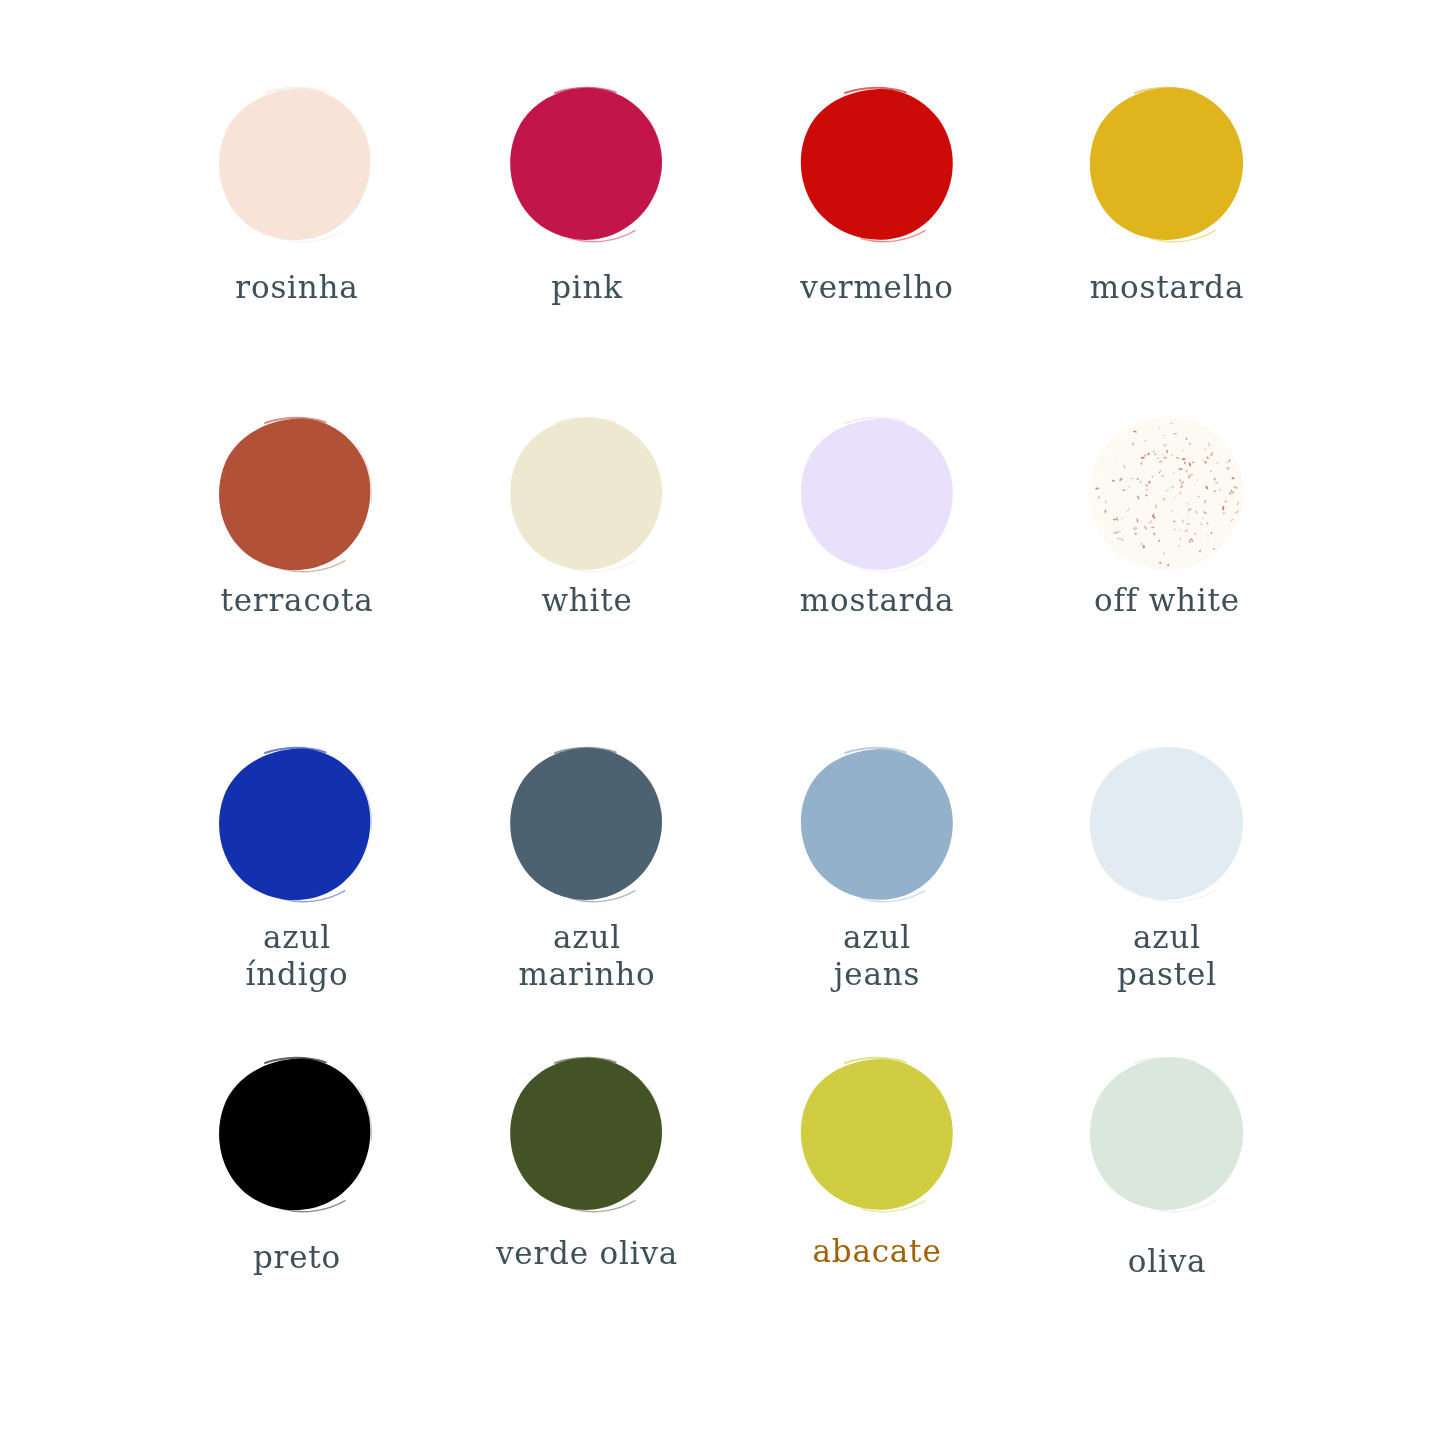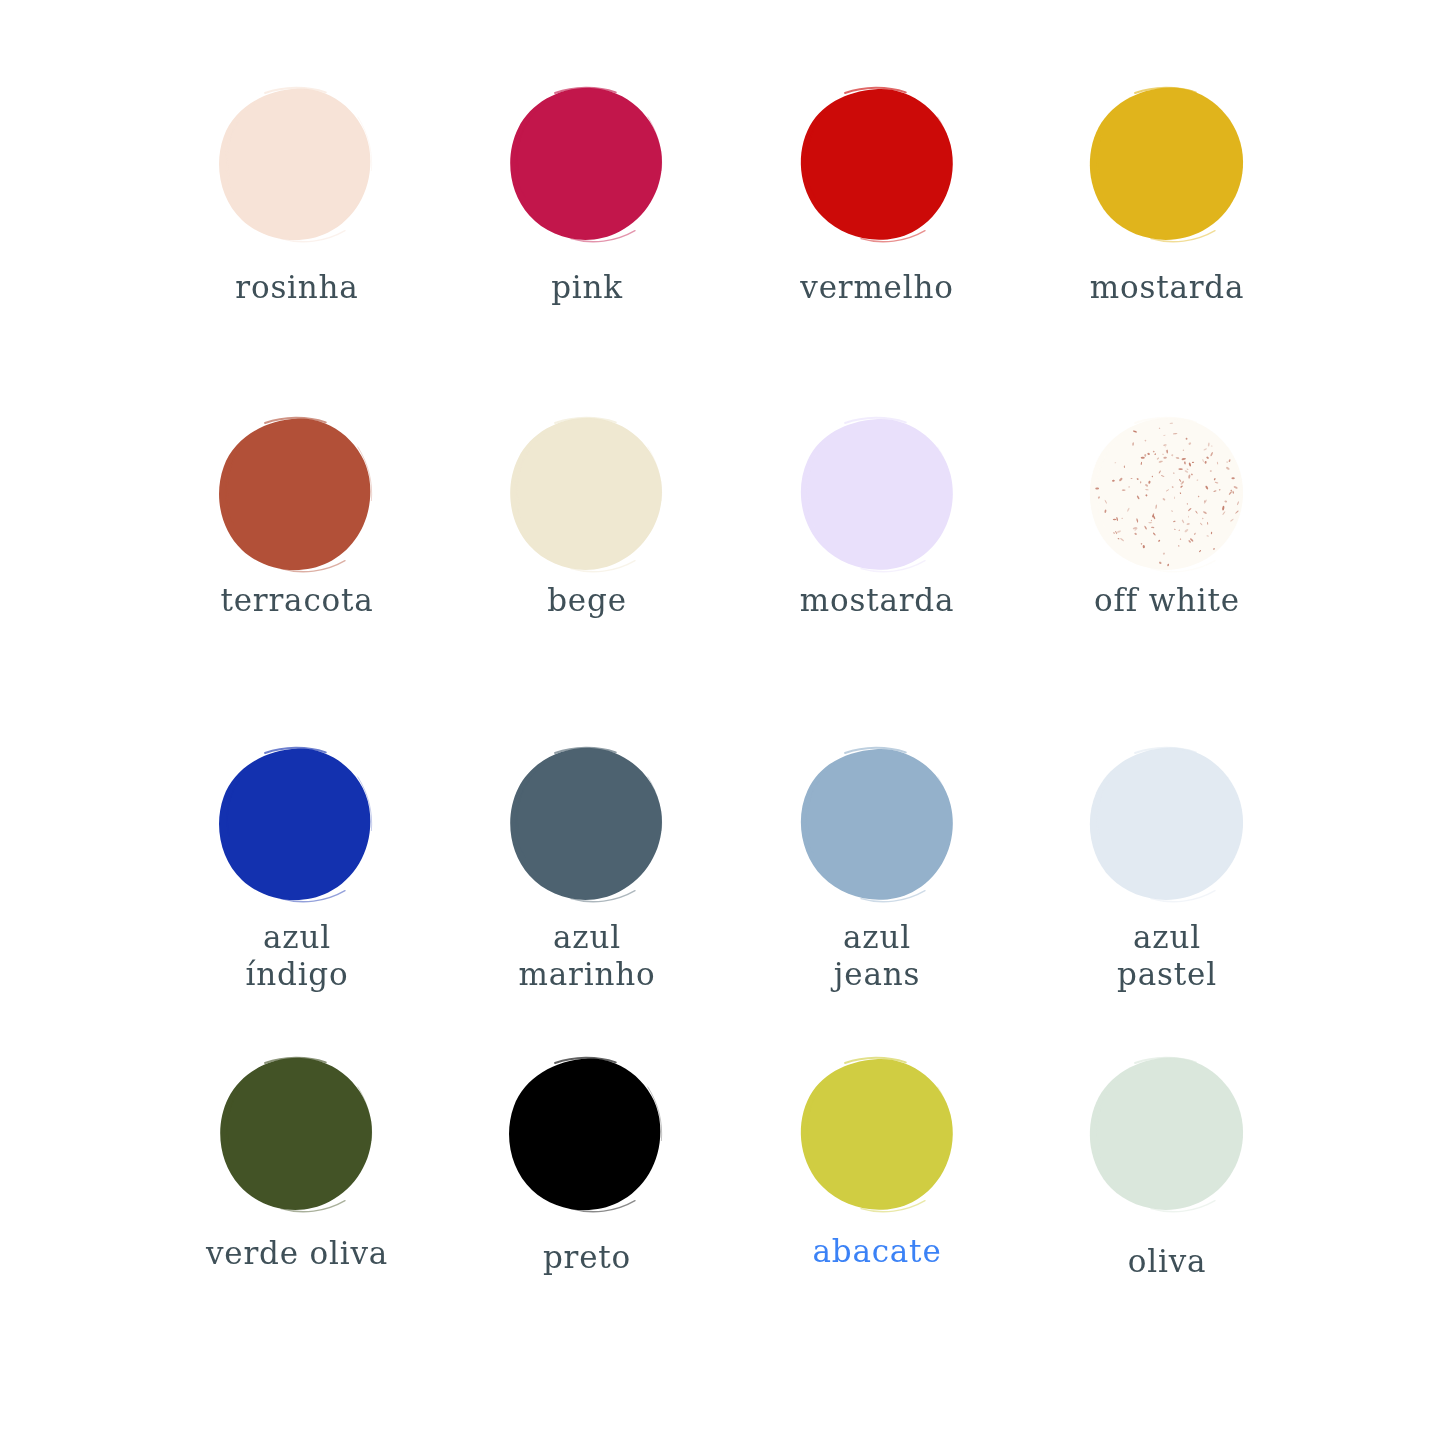--- a/index.html
+++ b/index.html
@@ -173,21 +173,21 @@
               </clipPath>
             </defs>
             <path d="M52.8,1.8 C74.6,2.6 93.4,20.0 96.4,41.6 C99.2,62.0 88.6,82.0 70.4,91.6 C51.6,101.6 27.6,96.8 14.0,81.6 C1.0,67.2 -1.6,44.4 7.0,27.0 C15.0,10.8 33.4,1.0 52.8,1.8 Z" fill="#EFE8D1"></path>
             <path d="M11.5,70.5 C4.0,58.0 3.0,42.5 9.5,29.0 C12.5,22.5 17.5,16.5 23.5,12.0" fill="none" stroke="#EFE8D1" stroke-width="0.50" stroke-linecap="round" opacity="0.30"></path>
             <path d="M7.5,57.0 C5.0,45.0 7.0,32.5 13.5,22.5" fill="none" stroke="#EFE8D1" stroke-width="0.85" stroke-linecap="round" opacity="0.46"></path>
             <path d="M30.0,5.0 C42.0,0.8 56.0,0.6 68.0,4.6" fill="none" stroke="#EFE8D1" stroke-width="1.20" stroke-linecap="round" opacity="0.62"></path>
             <path d="M88.0,20.0 C94.5,30.0 97.5,42.0 96.5,53.5" fill="none" stroke="#EFE8D1" stroke-width="0.50" stroke-linecap="round" opacity="0.30"></path>
             <path d="M80.0,91.0 C68.0,98.0 53.0,99.8 40.0,96.0" fill="none" stroke="#EFE8D1" stroke-width="0.85" stroke-linecap="round" opacity="0.46"></path>
           </svg>
         </div>
-        <div class="swatch-label" style="color: rgb(63, 80, 88);">bege</div>
+        <div class="swatch-label" style="color: rgb(63, 80, 88);">white</div>
       </div>
       <div class="swatch-cell row-2 cell-lavanda">
         <div class="swatch-blob-wrap">
           <svg viewBox="0 0 100 100" xmlns="http://www.w3.org/2000/svg" role="img" aria-label="lavanda">
             <defs>
               <clipPath id="clip-lavanda">
                 <path d="M49.0,2.6 C70.6,0.8 91.0,16.4 96.0,37.4 C101.2,59.0 91.4,82.2 72.0,92.0 C53.6,101.2 30.0,96.6 16.0,82.4 C2.2,68.4 -1.4,45.8 6.6,28.4 C14.2,11.8 31.0,4.0 49.0,2.6 Z"></path>
               </clipPath>
             </defs>
             <path d="M49.0,2.6 C70.6,0.8 91.0,16.4 96.0,37.4 C101.2,59.0 91.4,82.2 72.0,92.0 C53.6,101.2 30.0,96.6 16.0,82.4 C2.2,68.4 -1.4,45.8 6.6,28.4 C14.2,11.8 31.0,4.0 49.0,2.6 Z" fill="#E9E0FB"></path>
@@ -439,73 +439,73 @@
             <path d="M11.5,70.5 C4.0,58.0 3.0,42.5 9.5,29.0 C12.5,22.5 17.5,16.5 23.5,12.0" fill="none" stroke="#E2EAF2" stroke-width="0.50" stroke-linecap="round" opacity="0.30"></path>
             <path d="M7.5,57.0 C5.0,45.0 7.0,32.5 13.5,22.5" fill="none" stroke="#E2EAF2" stroke-width="0.85" stroke-linecap="round" opacity="0.46"></path>
             <path d="M30.0,5.0 C42.0,0.8 56.0,0.6 68.0,4.6" fill="none" stroke="#E2EAF2" stroke-width="1.20" stroke-linecap="round" opacity="0.62"></path>
             <path d="M88.0,20.0 C94.5,30.0 97.5,42.0 96.5,53.5" fill="none" stroke="#E2EAF2" stroke-width="0.50" stroke-linecap="round" opacity="0.30"></path>
             <path d="M80.0,91.0 C68.0,98.0 53.0,99.8 40.0,96.0" fill="none" stroke="#E2EAF2" stroke-width="0.85" stroke-linecap="round" opacity="0.46"></path>
           </svg>
         </div>
         <div class="swatch-label" style="color: rgb(63, 80, 88);">azul
 pastel</div>
       </div>
+      <div class="swatch-cell row-4 cell-preto">
+        <div class="swatch-blob-wrap">
+          <svg viewBox="0 0 100 100" xmlns="http://www.w3.org/2000/svg" role="img" aria-label="preto">
+            <defs>
+              <clipPath id="clip-preto">
+                <path d="M50.5,2.2 C72.0,1.2 92.0,18.5 95.2,39.5 C98.6,61.4 88.4,82.9 69.5,92.2 C52.0,100.8 29.5,97.4 15.6,84.3 C2.0,71.5 -2.2,50.0 4.2,32.3 C10.8,14.0 30.0,3.1 50.5,2.2 Z"></path>
+              </clipPath>
+            </defs>
+            <path d="M50.5,2.2 C72.0,1.2 92.0,18.5 95.2,39.5 C98.6,61.4 88.4,82.9 69.5,92.2 C52.0,100.8 29.5,97.4 15.6,84.3 C2.0,71.5 -2.2,50.0 4.2,32.3 C10.8,14.0 30.0,3.1 50.5,2.2 Z" fill="#000000"></path>
+            <path d="M11.5,70.5 C4.0,58.0 3.0,42.5 9.5,29.0 C12.5,22.5 17.5,16.5 23.5,12.0" fill="none" stroke="#000000" stroke-width="0.50" stroke-linecap="round" opacity="0.30"></path>
+            <path d="M7.5,57.0 C5.0,45.0 7.0,32.5 13.5,22.5" fill="none" stroke="#000000" stroke-width="0.85" stroke-linecap="round" opacity="0.46"></path>
+            <path d="M30.0,5.0 C42.0,0.8 56.0,0.6 68.0,4.6" fill="none" stroke="#000000" stroke-width="1.20" stroke-linecap="round" opacity="0.62"></path>
+            <path d="M88.0,20.0 C94.5,30.0 97.5,42.0 96.5,53.5" fill="none" stroke="#000000" stroke-width="0.50" stroke-linecap="round" opacity="0.30"></path>
+            <path d="M80.0,91.0 C68.0,98.0 53.0,99.8 40.0,96.0" fill="none" stroke="#000000" stroke-width="0.85" stroke-linecap="round" opacity="0.46"></path>
+          </svg>
+        </div>
+        <div class="swatch-label" style="color: rgb(63, 80, 88);">preto</div>
+      </div>
       <div class="swatch-cell row-4 cell-verde-oliva">
         <div class="swatch-blob-wrap">
           <svg viewBox="0 0 100 100" xmlns="http://www.w3.org/2000/svg" role="img" aria-label="verde oliva">
             <defs>
               <clipPath id="clip-verde-oliva">
                 <path d="M52.8,1.8 C74.6,2.6 93.4,20.0 96.4,41.6 C99.2,62.0 88.6,82.0 70.4,91.6 C51.6,101.6 27.6,96.8 14.0,81.6 C1.0,67.2 -1.6,44.4 7.0,27.0 C15.0,10.8 33.4,1.0 52.8,1.8 Z"></path>
               </clipPath>
             </defs>
             <path d="M52.8,1.8 C74.6,2.6 93.4,20.0 96.4,41.6 C99.2,62.0 88.6,82.0 70.4,91.6 C51.6,101.6 27.6,96.8 14.0,81.6 C1.0,67.2 -1.6,44.4 7.0,27.0 C15.0,10.8 33.4,1.0 52.8,1.8 Z" fill="#435326"></path>
             <path d="M11.5,70.5 C4.0,58.0 3.0,42.5 9.5,29.0 C12.5,22.5 17.5,16.5 23.5,12.0" fill="none" stroke="#435326" stroke-width="0.50" stroke-linecap="round" opacity="0.30"></path>
             <path d="M7.5,57.0 C5.0,45.0 7.0,32.5 13.5,22.5" fill="none" stroke="#435326" stroke-width="0.85" stroke-linecap="round" opacity="0.46"></path>
             <path d="M30.0,5.0 C42.0,0.8 56.0,0.6 68.0,4.6" fill="none" stroke="#435326" stroke-width="1.20" stroke-linecap="round" opacity="0.62"></path>
             <path d="M88.0,20.0 C94.5,30.0 97.5,42.0 96.5,53.5" fill="none" stroke="#435326" stroke-width="0.50" stroke-linecap="round" opacity="0.30"></path>
             <path d="M80.0,91.0 C68.0,98.0 53.0,99.8 40.0,96.0" fill="none" stroke="#435326" stroke-width="0.85" stroke-linecap="round" opacity="0.46"></path>
           </svg>
         </div>
         <div class="swatch-label" style="color: rgb(63, 80, 88);">verde oliva</div>
       </div>
-      <div class="swatch-cell row-4 cell-preto">
-        <div class="swatch-blob-wrap">
-          <svg viewBox="0 0 100 100" xmlns="http://www.w3.org/2000/svg" role="img" aria-label="preto">
-            <defs>
-              <clipPath id="clip-preto">
-                <path d="M50.5,2.2 C72.0,1.2 92.0,18.5 95.2,39.5 C98.6,61.4 88.4,82.9 69.5,92.2 C52.0,100.8 29.5,97.4 15.6,84.3 C2.0,71.5 -2.2,50.0 4.2,32.3 C10.8,14.0 30.0,3.1 50.5,2.2 Z"></path>
-              </clipPath>
-            </defs>
-            <path d="M50.5,2.2 C72.0,1.2 92.0,18.5 95.2,39.5 C98.6,61.4 88.4,82.9 69.5,92.2 C52.0,100.8 29.5,97.4 15.6,84.3 C2.0,71.5 -2.2,50.0 4.2,32.3 C10.8,14.0 30.0,3.1 50.5,2.2 Z" fill="#000000"></path>
-            <path d="M11.5,70.5 C4.0,58.0 3.0,42.5 9.5,29.0 C12.5,22.5 17.5,16.5 23.5,12.0" fill="none" stroke="#000000" stroke-width="0.50" stroke-linecap="round" opacity="0.30"></path>
-            <path d="M7.5,57.0 C5.0,45.0 7.0,32.5 13.5,22.5" fill="none" stroke="#000000" stroke-width="0.85" stroke-linecap="round" opacity="0.46"></path>
-            <path d="M30.0,5.0 C42.0,0.8 56.0,0.6 68.0,4.6" fill="none" stroke="#000000" stroke-width="1.20" stroke-linecap="round" opacity="0.62"></path>
-            <path d="M88.0,20.0 C94.5,30.0 97.5,42.0 96.5,53.5" fill="none" stroke="#000000" stroke-width="0.50" stroke-linecap="round" opacity="0.30"></path>
-            <path d="M80.0,91.0 C68.0,98.0 53.0,99.8 40.0,96.0" fill="none" stroke="#000000" stroke-width="0.85" stroke-linecap="round" opacity="0.46"></path>
-          </svg>
-        </div>
-        <div class="swatch-label" style="color: rgb(63, 80, 88);">preto</div>
-      </div>
       <div class="swatch-cell row-4 cell-abacate">
         <div class="swatch-blob-wrap">
           <svg viewBox="0 0 100 100" xmlns="http://www.w3.org/2000/svg" role="img" aria-label="abacate">
             <defs>
               <clipPath id="clip-abacate">
                 <path d="M49.0,2.6 C70.6,0.8 91.0,16.4 96.0,37.4 C101.2,59.0 91.4,82.2 72.0,92.0 C53.6,101.2 30.0,96.6 16.0,82.4 C2.2,68.4 -1.4,45.8 6.6,28.4 C14.2,11.8 31.0,4.0 49.0,2.6 Z"></path>
               </clipPath>
             </defs>
             <path d="M49.0,2.6 C70.6,0.8 91.0,16.4 96.0,37.4 C101.2,59.0 91.4,82.2 72.0,92.0 C53.6,101.2 30.0,96.6 16.0,82.4 C2.2,68.4 -1.4,45.8 6.6,28.4 C14.2,11.8 31.0,4.0 49.0,2.6 Z" fill="#D0CD42"></path>
             <path d="M11.5,70.5 C4.0,58.0 3.0,42.5 9.5,29.0 C12.5,22.5 17.5,16.5 23.5,12.0" fill="none" stroke="#D0CD42" stroke-width="0.50" stroke-linecap="round" opacity="0.30"></path>
             <path d="M7.5,57.0 C5.0,45.0 7.0,32.5 13.5,22.5" fill="none" stroke="#D0CD42" stroke-width="0.85" stroke-linecap="round" opacity="0.46"></path>
             <path d="M30.0,5.0 C42.0,0.8 56.0,0.6 68.0,4.6" fill="none" stroke="#D0CD42" stroke-width="1.20" stroke-linecap="round" opacity="0.62"></path>
             <path d="M88.0,20.0 C94.5,30.0 97.5,42.0 96.5,53.5" fill="none" stroke="#D0CD42" stroke-width="0.50" stroke-linecap="round" opacity="0.30"></path>
             <path d="M80.0,91.0 C68.0,98.0 53.0,99.8 40.0,96.0" fill="none" stroke="#D0CD42" stroke-width="0.85" stroke-linecap="round" opacity="0.46"></path>
           </svg>
         </div>
-        <div class="swatch-label" style="color: #3b82f6;">abacate</div>
+        <div class="swatch-label" style="color: #a16207;">abacate</div>
       </div>
       <div class="swatch-cell row-4 cell-menta">
         <div class="swatch-blob-wrap">
           <svg viewBox="0 0 100 100" xmlns="http://www.w3.org/2000/svg" role="img" aria-label="menta">
             <defs>
               <clipPath id="clip-menta">
                 <path d="M51.6,1.6 C73.8,1.0 93.0,18.8 96.8,40.2 C100.4,60.6 90.6,81.0 72.6,91.0 C54.0,101.2 29.2,97.6 15.0,83.2 C1.4,69.4 -1.8,47.2 5.8,29.6 C13.2,12.6 31.6,2.2 51.6,1.6 Z"></path>
               </clipPath>
             </defs>
             <path d="M51.6,1.6 C73.8,1.0 93.0,18.8 96.8,40.2 C100.4,60.6 90.6,81.0 72.6,91.0 C54.0,101.2 29.2,97.6 15.0,83.2 C1.4,69.4 -1.8,47.2 5.8,29.6 C13.2,12.6 31.6,2.2 51.6,1.6 Z" fill="#DAE7DC"></path>

